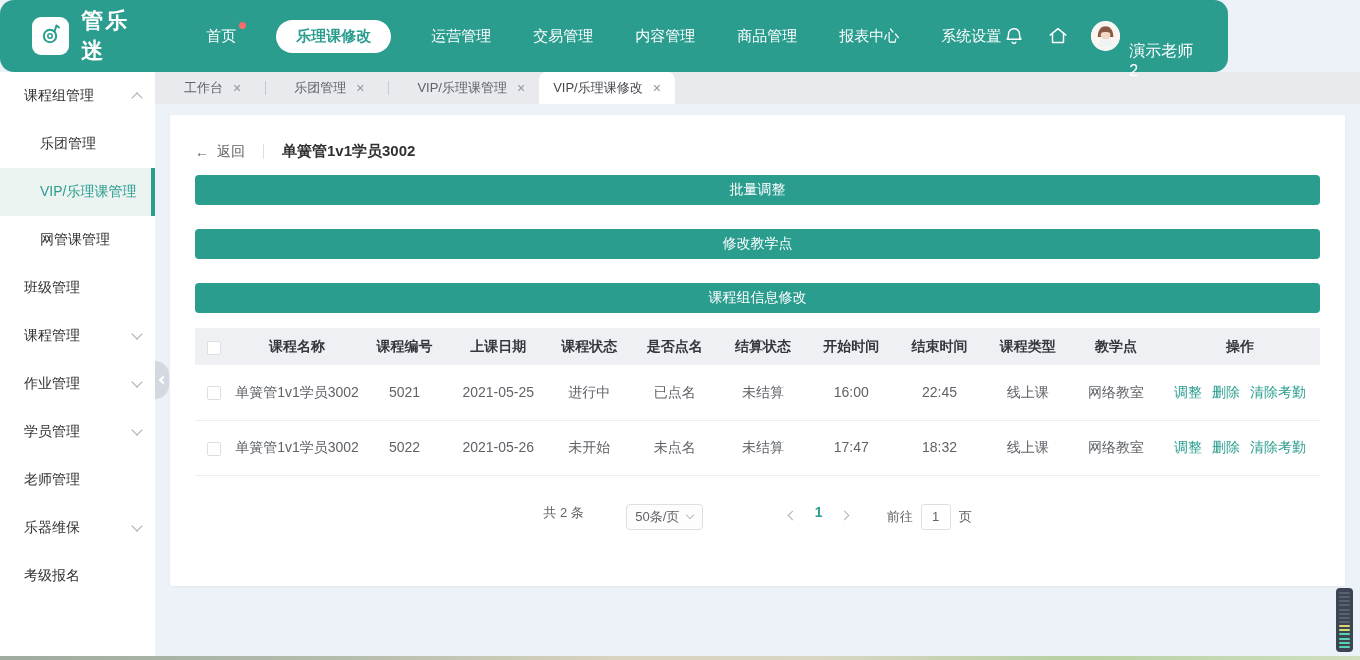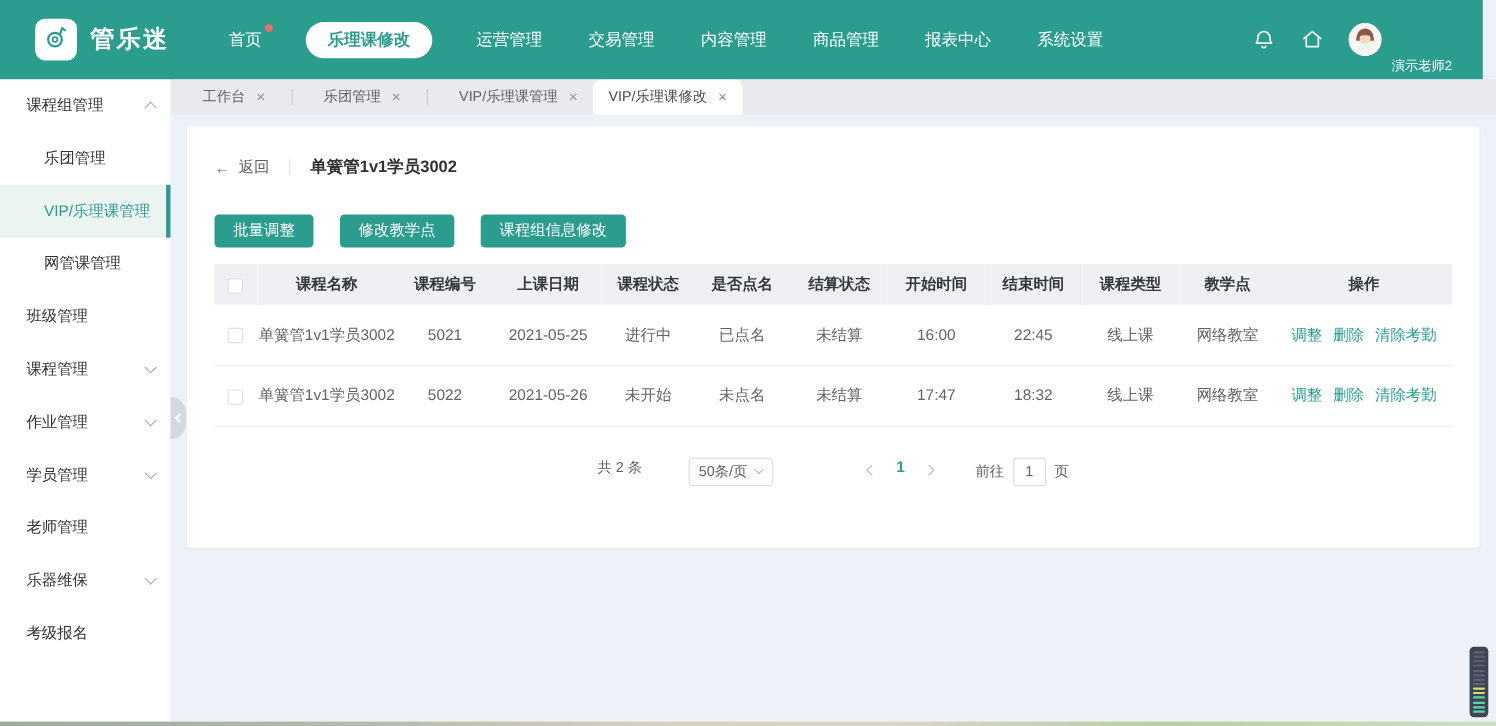--- a/index.html
+++ b/index.html
@@ -1,36 +1,36 @@
 <!DOCTYPE html>
 <html><head>
 <meta charset="utf-8">
 <style>
   * { margin:0; padding:0; box-sizing:border-box; }
   html,body { width:1360px; height:660px; overflow:hidden;
     font-family:"Liberation Sans", sans-serif; background:#edf1f8; }
 
   
-  .navbar { position:absolute; left:0; top:0; width:1348px; height:72px;
-    background:#2a9d8f; display:flex; align-items:center; z-index:30; }
+  .navbar { position:absolute; left:0; top:0; width:1228px; height:72px;
+    background:#2a9d8f; display:flex; align-items:center; z-index:30;border-radius:14px; }
   .brand { display:flex; align-items:center; margin-left:32px; }
   .brand-box { width:38px; height:38px; background:#fff; border-radius:9px;
     display:flex; align-items:center; justify-content:center; }
   .brand-name { color:#fff; font-size:22px; font-weight:bold; margin-left:12px; letter-spacing:2px; }
   .nav-items { display:flex; align-items:center; margin-left:52px; gap:38px; }
   .nav-item { color:#fff; font-size:15px; cursor:pointer; position:relative; padding:7px 2px; white-space:nowrap; }
   .nav-item.active { background:#fff; color:#2a9d8f; font-weight:bold; border-radius:17px; padding:7px 20px; }
   .nav-badge { position:absolute; top:2px; right:-8px; width:7px; height:7px;
     border-radius:50%; background:#f56c6c; }
   .nav-right { margin-left:auto; display:flex; align-items:center; gap:22px; margin-right:28px; }
   .nav-icon { width:22px; height:22px; cursor:pointer; }
   .user { display:flex; align-items:center; gap:9px; cursor:pointer; }
   .avatar { width:30px; height:30px; border-radius:50%; background:#fdfdfd; overflow:hidden;
     display:flex; align-items:center; justify-content:center; }
-  .user-name { color:#fff; font-size:12px;margin-top:48px; }
+  .user-name { color:#fff; font-size:16px;margin-top:48px; }
 
   
   .sidebar { position:absolute; left:0; top:72px; width:155px; height:584px;
     background:#fff; z-index:20; }
   .side-item { height:48px; display:flex; align-items:center; padding-left:24px;
     font-size:14px; color:#303133; cursor:pointer; position:relative; }
   .side-item.child { padding-left:40px; }
   .side-item.active { background:#ecf4f1; color:#2a9d8f; }
   .side-item.active::after { content:""; position:absolute; right:0; top:0;
     width:4px; height:48px; background:#2a9d8f; }
@@ -57,21 +57,21 @@
   .content { position:absolute; left:155px; top:104px; width:1205px; height:556px;
     background:#edf1f8; padding:11px 15px; }
   .card { background:#fff; border-radius:2px; width:1175px;
     padding:27px 25px 56px 25px; box-shadow:0 1px 3px rgba(0,0,0,0.04); }
 
   .page-head { display:flex; align-items:center; }
   .back-link { display:flex; align-items:center; gap:8px; color:#606266; font-size:14px; cursor:pointer; }
   .head-divider { width:1px; height:15px; background:#dcdfe6; margin:0 18px; }
   .page-title { font-size:15px; font-weight:bold; color:#303133; }
 
-  .btn-row { margin-top:34px; display:flex; gap:24px; }
+  .btn-row { margin-top:14px; display:flex; gap:24px;flex-direction:column; }
   .btn { background:#2a9d8f; color:#fff; border:none; font-size:14px;
     height:30px; padding:0 17px; border-radius:4px; cursor:pointer;
     font-family:"Liberation Sans", sans-serif; }
 
   table { width:100%; border-collapse:collapse; table-layout:fixed; margin-top:15px; }
   thead th { background:#eef0f4; height:37px; font-size:14px; font-weight:bold;
     color:#34383d; text-align:center; }
   tbody td { height:55px; font-size:14px; color:#5f6368; text-align:center;
     border-bottom:1px solid #ebeef5; line-height:1.45; }
   .checkbox { display:inline-block; width:14px; height:14px; border:1px solid #dcdfe6;

